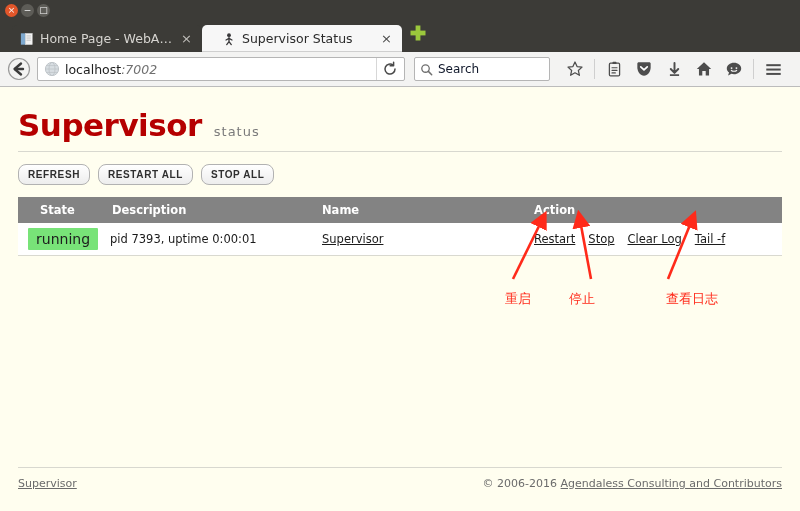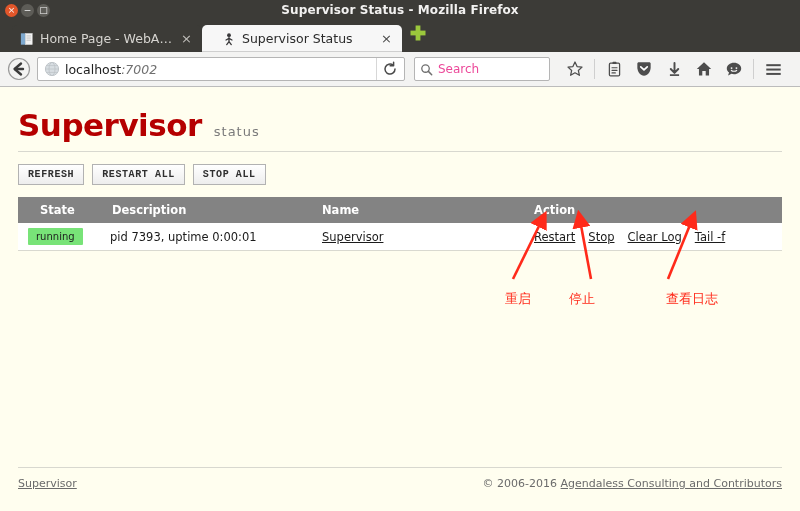--- a/index.html
+++ b/index.html
@@ -68,42 +68,42 @@
   .urlbox .globe { width: 16px; height: 16px; margin: 0 5px 0 2px; opacity: .55; }
   .urltext { flex: 1 1 auto; font-size: 12.5px; color: #202020; white-space: nowrap; }
   .urltext .port { color: #6f6f6f; font-style: italic; }
   .reload { width: 26px; height: 22px; display: flex; align-items: center; justify-content: center;
             border-left: 1px solid #d7d7d7; }
   .searchbox {
     width: 136px; height: 24px; background: #fff; border: 1px solid #b5b5b5;
     border-radius: 2px; display: flex; align-items: center; gap: 5px; padding: 0 5px;
     margin-left: 4px;
   }
-  .searchbox .sph { font-size: 12px; color: #ec4899; }
+  .searchbox .sph { font-size: 12px; color: #0f172a; }
   .tbicons { display: flex; align-items: center; gap: 2px; margin-left: 6px; }
   .tbicon { width: 28px; height: 26px; display: flex; align-items: center; justify-content: center; }
   .vsep { width: 1px; height: 20px; background: #cfcfcf; margin: 0 3px; }
 
   
   .page { position: relative; height: 413px; background: #fffeef; padding: 0; overflow: hidden;}
 
   .brand { padding: 20px 0 0 18px; display: flex; align-items: baseline; }
   .brand .sup {
     font-family: "DejaVu Sans", "Liberation Sans", sans-serif;
     font-size: 31px; font-weight: bold; color: #b50000; letter-spacing: -0.5px;
   }
   .brand .stat { font-size: 13px; color: #7b7b7b; margin-left: 12px; letter-spacing: 1px; }
   .hrule { margin: 8px 18px 0 18px; height: 1px; background: #d8d8cf; }
 
   .btnrow { padding: 12px 0 0 18px; display: flex; gap: 8px; }
   .ctlbtn {
     font-size: 10px; font-weight: bold; letter-spacing: .6px; color: #2f2f2f;
     background: linear-gradient(#ffffff, #ededed);
-    border: 1px solid #b2b2b2; border-radius: 0; padding: 4px 9px 4px 9px;
-    font-family: Liberation Mono, monospace;
+    border: 1px solid #b2b2b2; border-radius: 8px; padding: 4px 9px 4px 9px;
+    font-family: Liberation Sans, sans-serif;
   }
 
   .tablewrap { margin: 12px 18px 16px 18px; }
   table.status { width: 100%; border-collapse: collapse; table-layout: fixed; }
   table.status thead th {
     background: #838383; color: #ffffff; font-size: 11.5px; font-weight: bold;
     text-align: left; padding: 6px 0 6px 0; height: 22px;
   }
   table.status tbody td {
     background: #ffffff; font-size: 11.5px; color: #1a1a1a;
@@ -112,21 +112,21 @@
   }
   .c-state { width: 92px; padding-left: 10px !important; }
   .c-desc  { width: 212px; }
   .c-name  { width: 212px; }
   .c-act   { width: auto; }
   thead .c-state { padding-left: 22px !important; }
   thead .c-desc  { padding-left: 2px !important; }
 
   .badge {
     display: inline-block; background: #78e378; color: #1d1d1d;
-    font-size: 10px; padding: 2px 8px; border-radius: 1px; line-height: 1.3;
+    font-size: 14px; padding: 2px 8px; border-radius: 1px; line-height: 1.3;
   }
   a.lnk { color: #1b1b1b; text-decoration: underline; font-size: 11.5px; }
   .acts { display: flex; gap: 13px; }
 
   
   .anno { position: absolute; color: #ff2a1a; font-size: 13px;
           font-family: "DejaVu Sans", sans-serif; white-space: nowrap; }
   .arrows { position: absolute; left: 0; top: 0; width: 800px; height: 413px; pointer-events: none; }
 
   
@@ -148,21 +148,20 @@
       <div class="wbtn close">
           <span>×</span>
         </div>
       <div class="wbtn min">
           <span>−</span>
         </div>
       <div class="wbtn max">
           <span>□</span>
         </div>
     </div>
-    <div class="wtitle">Supervisor Status - Mozilla Firefox</div>
   </div>
 
   <div class="tabstrip">
     <div class="tab inactive">
       <svg class="favicon" viewBox="0 0 16 16">
         <rect x="1" y="1.5" width="6" height="13" fill="#7ea9cf"></rect>
         <rect x="6" y="1.5" width="8" height="13" fill="#f2f2f2" stroke="#c8c8c8" stroke-width="0.6"></rect>
         <rect x="7.4" y="4" width="5" height="1" fill="#bcbcbc"></rect>
         <rect x="7.4" y="6.4" width="5" height="1" fill="#bcbcbc"></rect>
         <rect x="7.4" y="8.8" width="5" height="1" fill="#bcbcbc"></rect>

